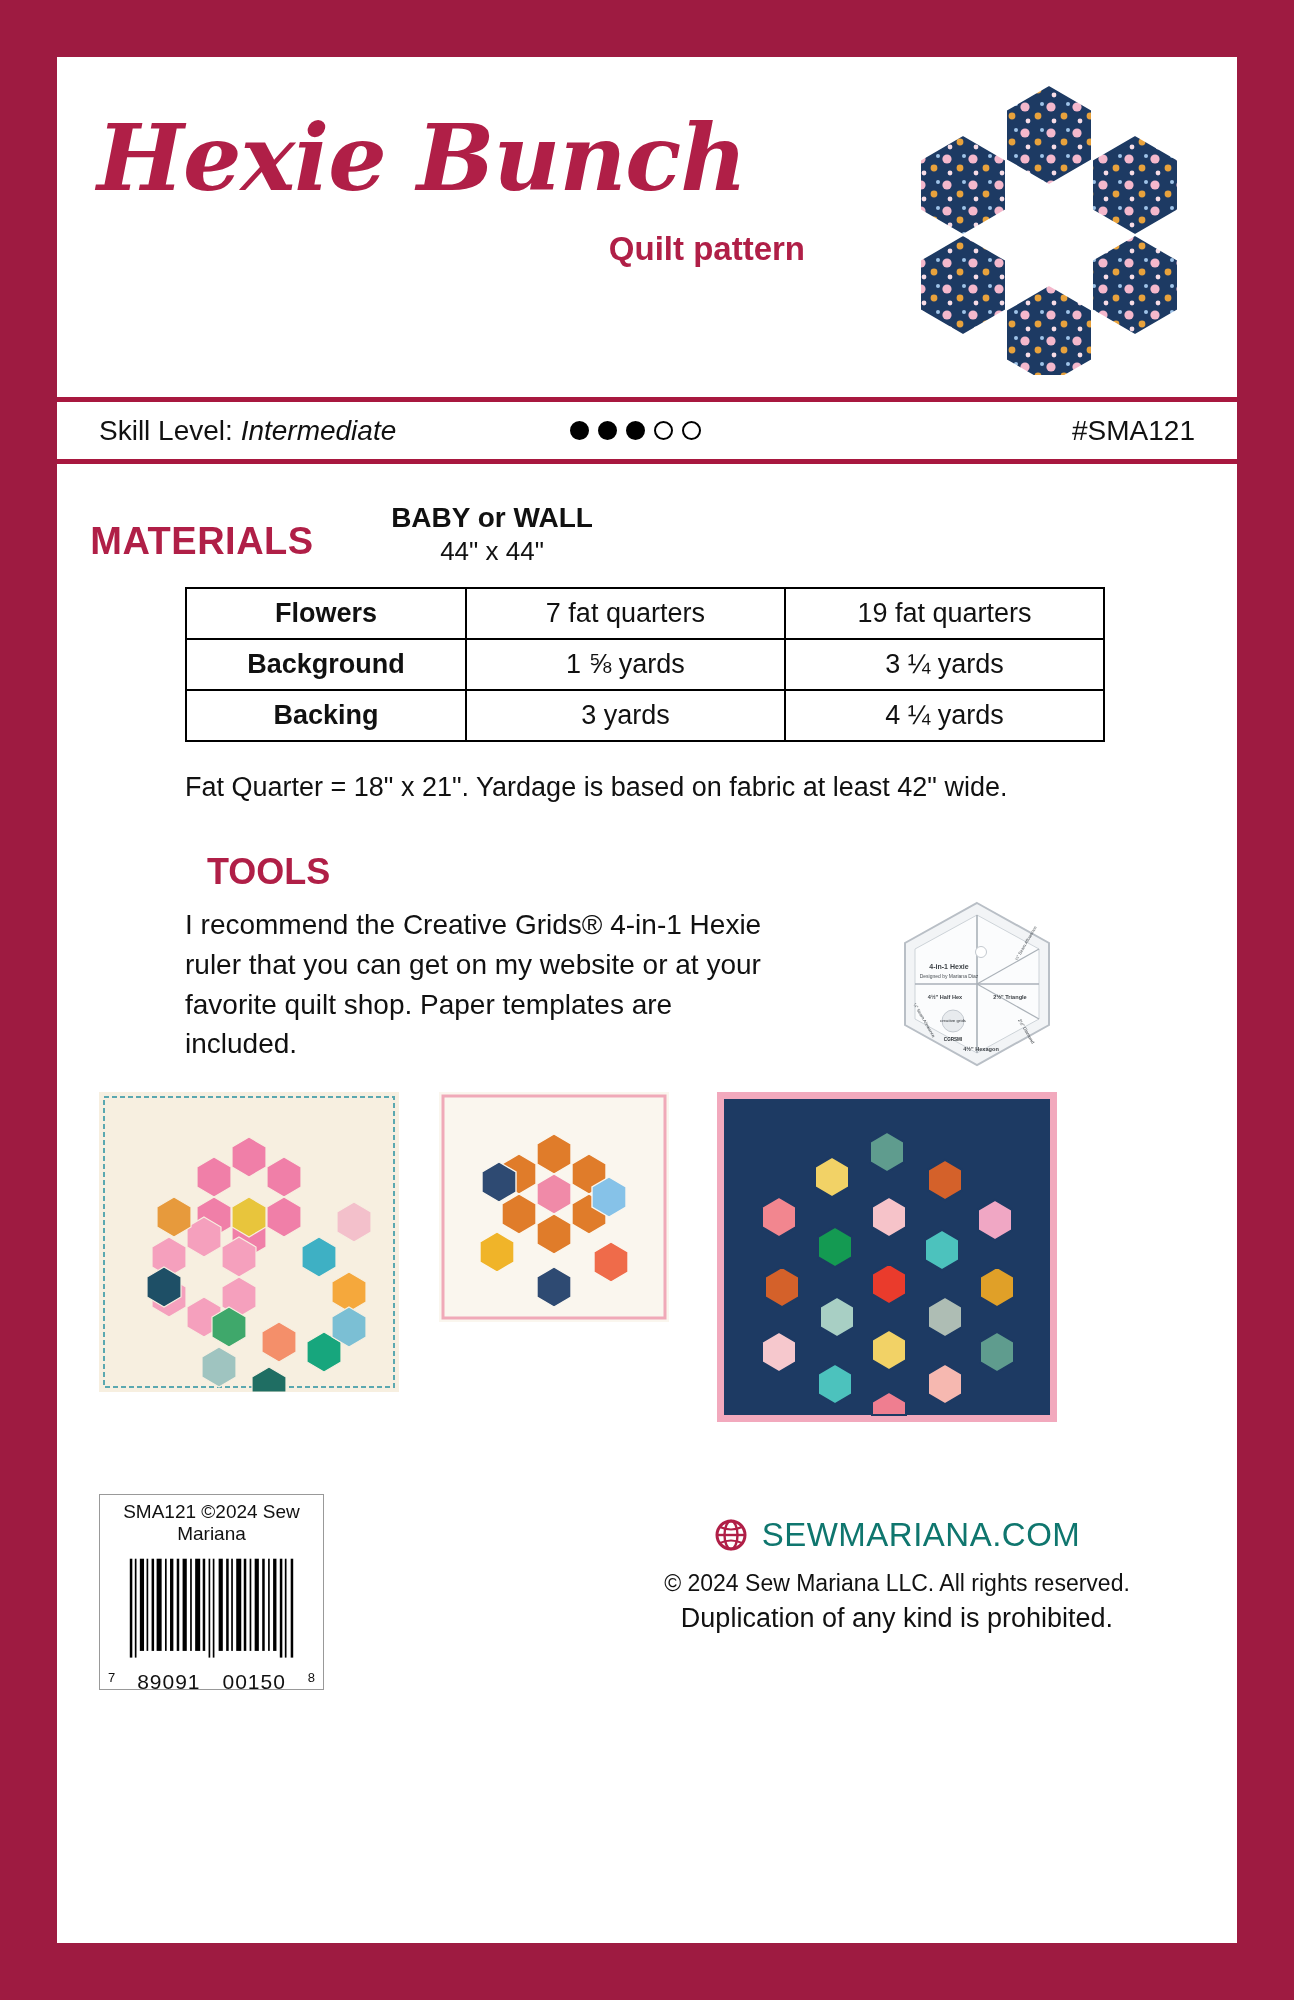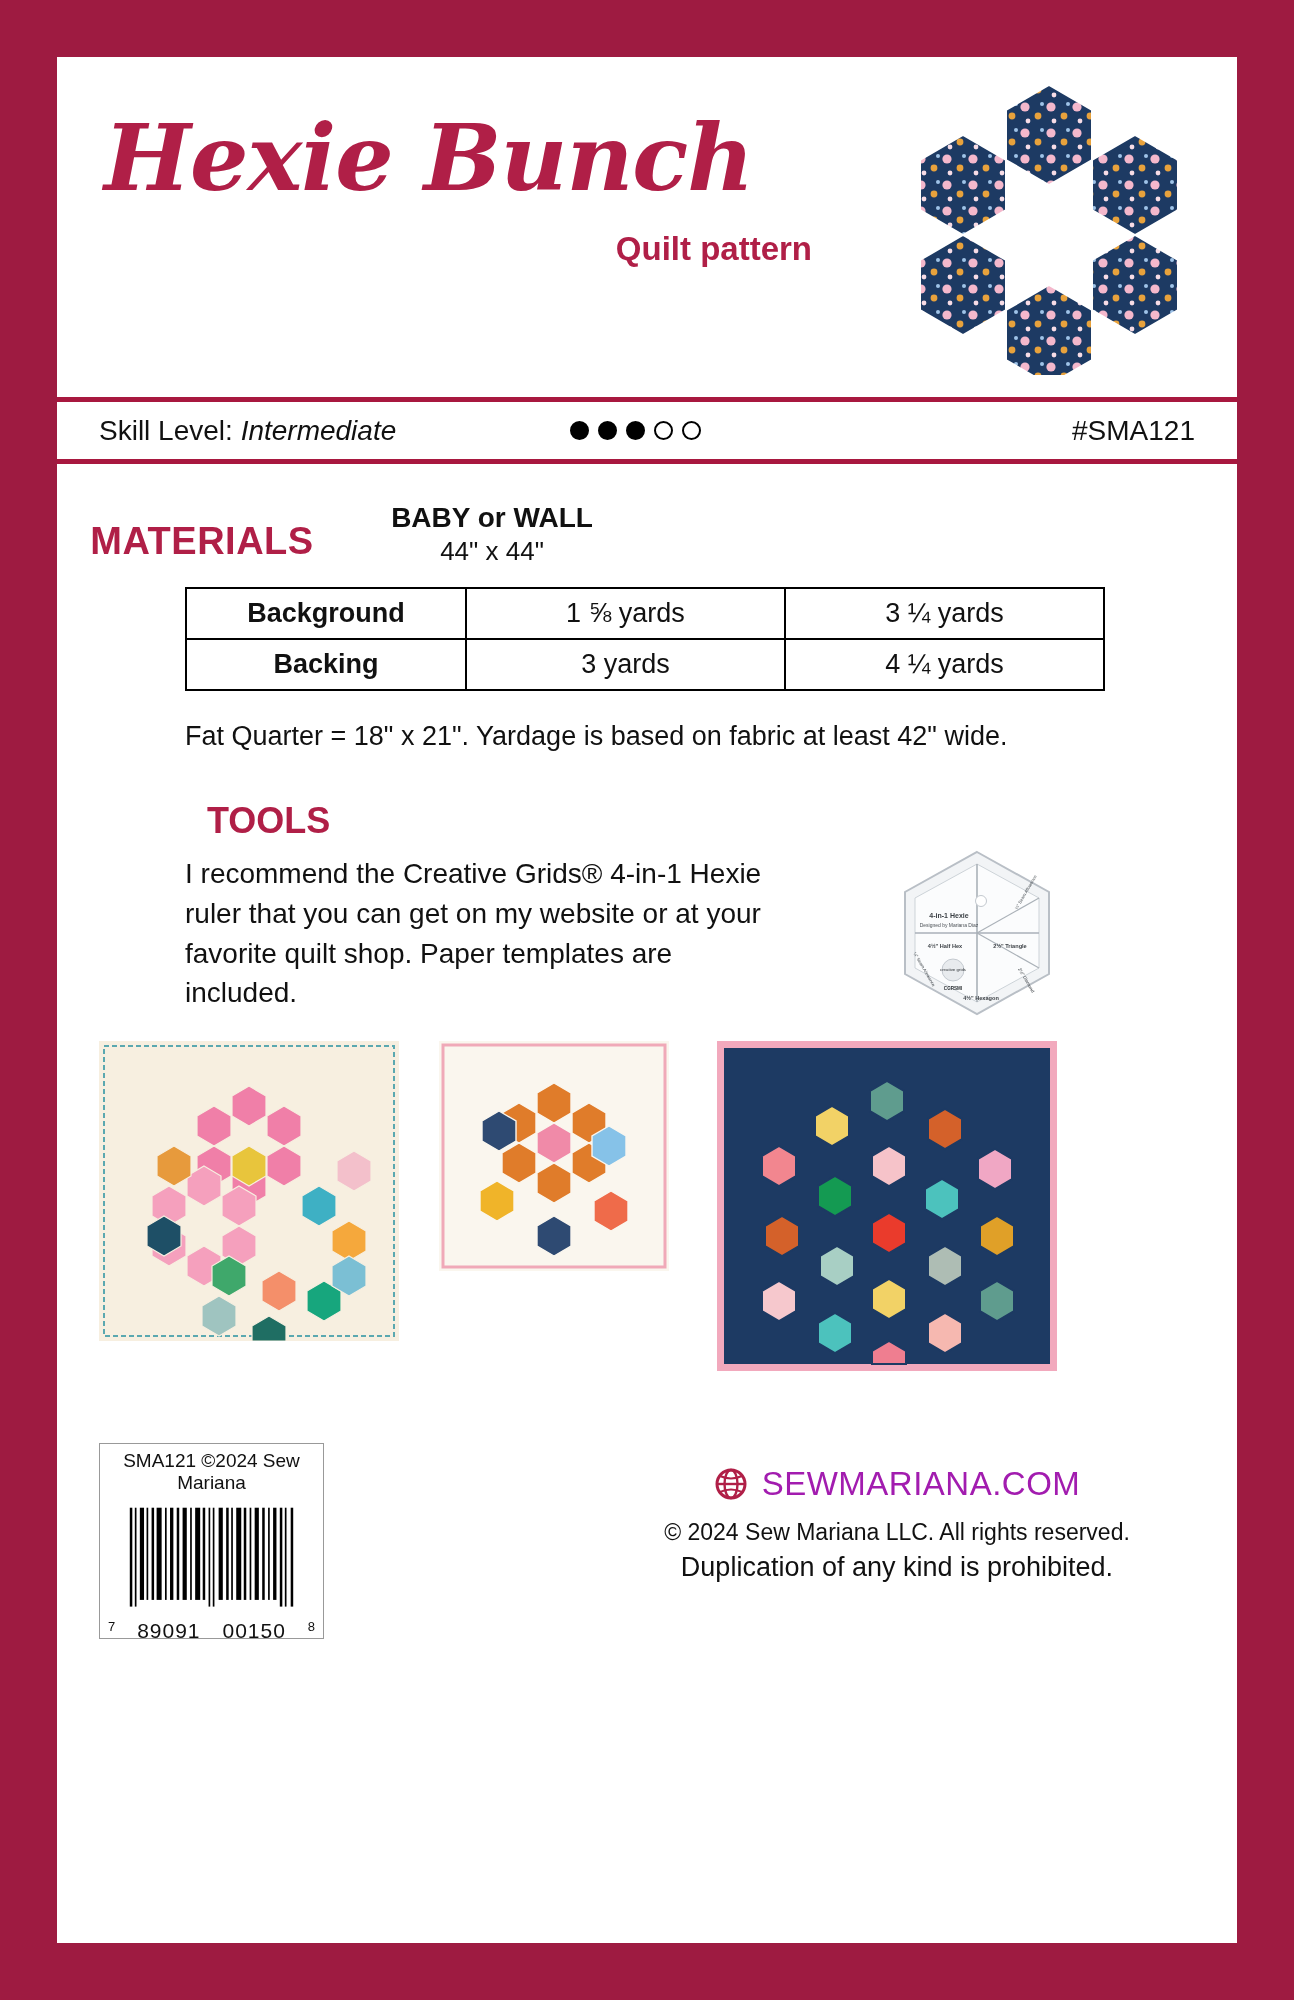--- a/index.html
+++ b/index.html
@@ -20,21 +20,20 @@
   
   .header {
     position: relative;
     height: 345px;
     border-bottom: 5px solid #a8183f;
   }
   .title-block {
     position: absolute;
     left: 40px; top: 55px;
     width: 720px;
-    margin-left: 7px;
   }
   .title {
     font-family: "DejaVu Serif", serif;
     font-style: italic;
     font-weight: bold;
     font-size: 92px;
     color: #b01f47;
     letter-spacing: -1px;
     line-height: 1;
     white-space: nowrap;
@@ -171,21 +170,21 @@
 
   .footer-right {
     position: absolute;
     right: 60px; top: 30px;
     width: 560px;
     text-align: center;
   }
   .web-row {
     display: flex; align-items: center; justify-content: center; gap: 14px;
   }
-  .web-text { font-size: 33px; color: #a21caf; letter-spacing: 0.5px; }
+  .web-text { font-size: 33px; color: #0f766e; letter-spacing: 0.5px; }
   .copy-line { font-size: 23px; color: #111; margin-top: 16px; }
   .copy-line2 { font-size: 27px; color: #111; margin-top: 6px; }
 </style>
 </head>
 <body>
 
 <div class="page">
 
   <div class="header">
     <div class="title-block">
@@ -232,20 +231,25 @@
   <div class="materials-head">
     <div class="mat-title">MATERIALS</div>
     <div class="col-head">
       <div class="name">BABY or WALL</div>
       <div class="size">44" x 44"</div>
     </div>
   </div>
 
   <table class="materials">
     <tbody>
+        <tr>
+      <td class="rowlabel">Flowers</td>
+      <td class="val">7 fat quarters</td>
+      <td class="val">19 fat quarters</td>
+    </tr>
     <tr>
       <td class="rowlabel">Background</td>
       <td class="val">1 ⅝ yards</td>
       <td class="val">3 ¼ yards</td>
     </tr>
     <tr>
       <td class="rowlabel">Backing</td>
       <td class="val">3 yards</td>
       <td class="val">4 ¼ yards</td>
     </tr>

